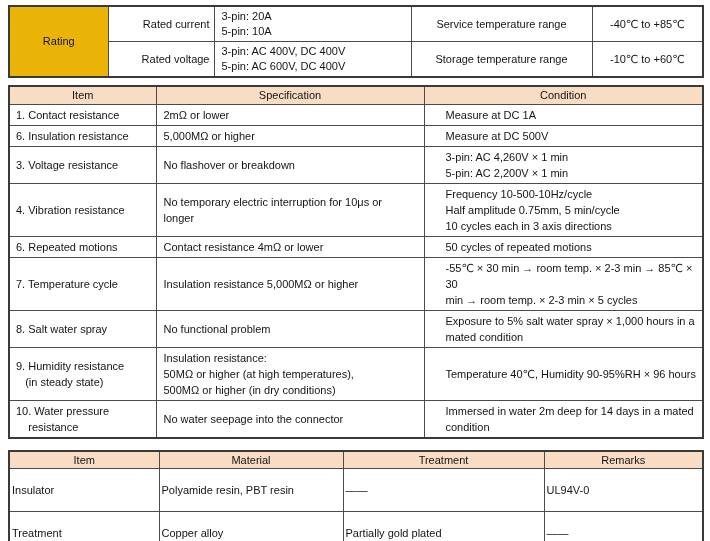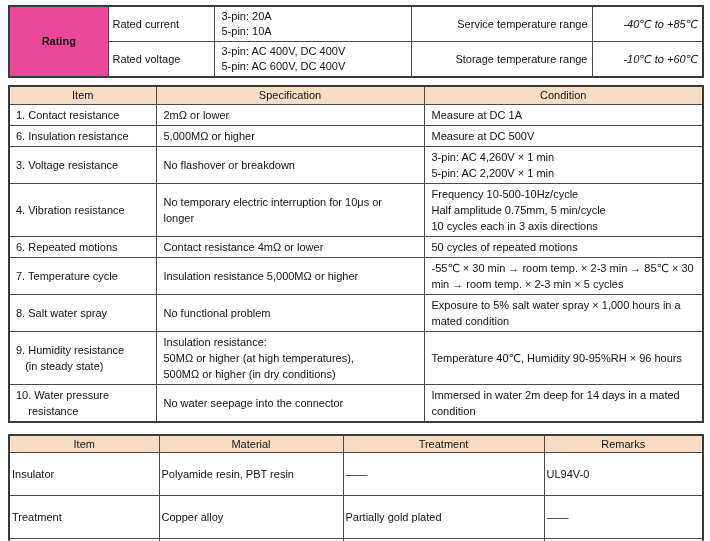--- a/index.html
+++ b/index.html
@@ -22,40 +22,40 @@
     border: 1px solid #4a4a4a;
     font-size: 11px;
     font-weight: normal;
     white-space: pre-line;
     overflow: hidden;
     vertical-align: middle;
   }
 
   
   .t1 td { line-height: 15px; padding: 2px 4px; }
-  .t1 .cell-title { background: #ec4899; text-align: center; font-weight: bold; }
-  .t1 .cell-param { text-align: left; }
+  .t1 .cell-title { background: #eab308; text-align: center; }
+  .t1 .cell-param { text-align: right; }
   .t1 .cell-value { text-align: left; padding-left: 7px; }
-  .t1 .cell-range-label { text-align: right; }
-  .t1 .cell-range-value { text-align: right; font-style: italic; }
+  .t1 .cell-range-label { text-align: center; }
+  .t1 .cell-range-value { text-align: center; }
   .t1 tr { height: 34px; }
   .gap1 { height: 7px; }
 
   
   .t2 th {
     background: #f8dcc4;
     text-align: center;
     height: 17px;
     line-height: 15px;
     padding: 1px 2px;
   }
   .t2 td { line-height: 16px; padding: 2px 4px; margin-left: 12px; }
   .t2 .c-item { padding-left: 6px; }
   .t2 .c-spec { padding-left: 7px; }
-  .t2 .c-cond { padding-left: 7px; }
+  .t2 .c-cond { padding-left: 21px; }
   .gap2 { height: 11px; }
 
   
   .t3 th {
     background: #f8dcc4;
     text-align: center;
     height: 16px;
     line-height: 14px;
     padding: 1px 2px;
   }

